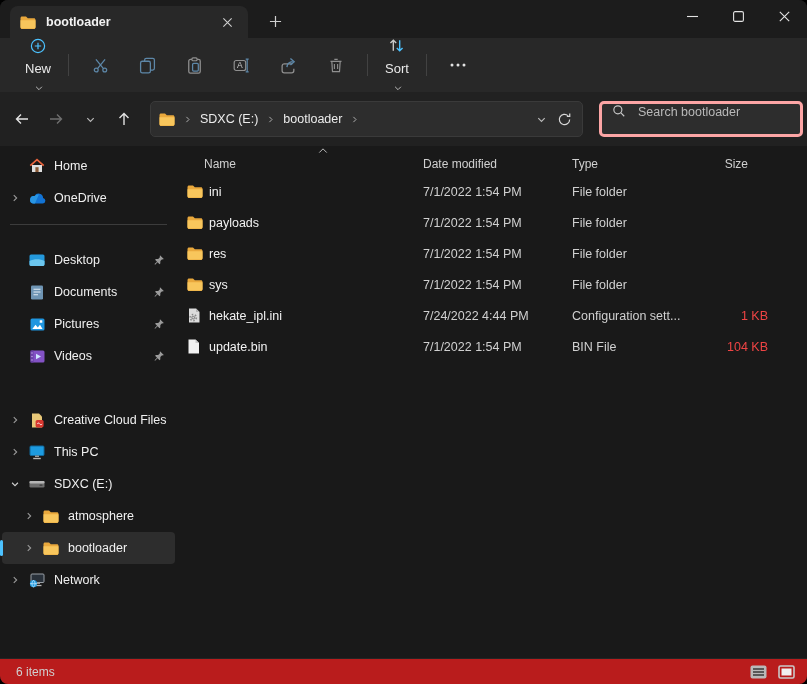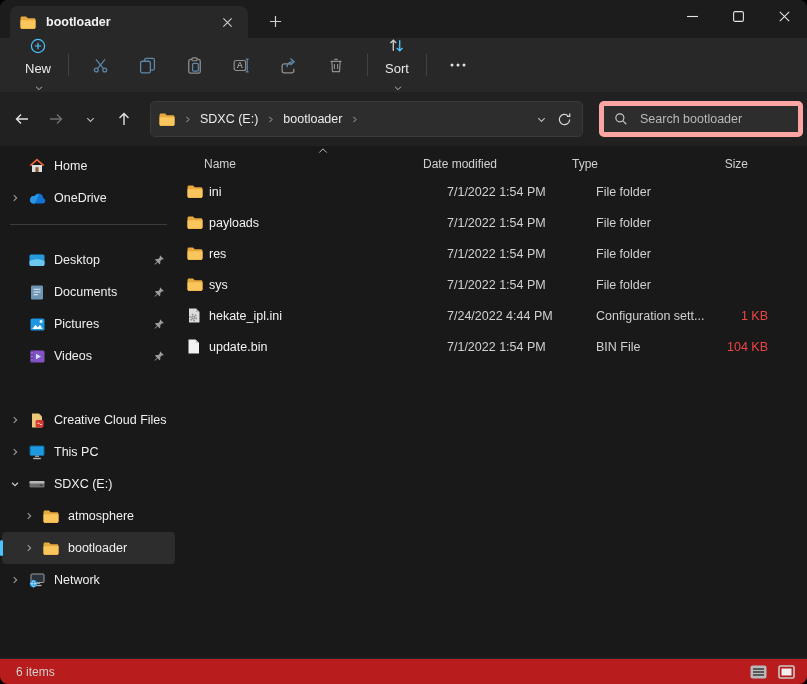--- a/index.html
+++ b/index.html
@@ -31,22 +31,22 @@
   
   .addressrow{position:absolute;left:0;top:92px;width:100%;height:54px;background:#212121;
               display:flex;align-items:center;box-sizing:border-box;}
   .navbtn{width:32px;height:32px;display:flex;align-items:center;justify-content:center;border-radius:4px;}
   .nav-group{display:flex;align-items:center;margin-left:6px;gap:2px;}
   .addrbar{margin-left:10px;width:433px;height:36px;background:#2d2d2d;border:1px solid #3a3a3a;
            border-radius:5px;display:flex;align-items:center;padding:0 6px;box-sizing:border-box;}
   .crumb{display:flex;align-items:center;gap:2px;padding:0 4px;color:#ececec;font-size:12.5px;}
   .crumb-sep{padding:0 4px;display:flex;align-items:center;}
   .addr-right{margin-left:auto;display:flex;align-items:center;gap:10px;padding-right:4px;}
-  .searchbox{margin-left:16px;width:204px;height:36px;background:#2d2d2d;border:5px solid #fca5a5;
-             border-radius:5px;display:flex;align-items:center;padding:0 10px;box-sizing:border-box;gap:10px;}
+  .searchbox{margin-left:16px;width:204px;height:36px;background:#2d2d2d;border:3px solid #fca5a5;
+             border-radius:5px;display:flex;align-items:flex-start;padding:0 10px;box-sizing:border-box;gap:10px;}
   .searchbox input{flex:1;background:transparent;border:none;outline:none;color:#e6e6e6;
                    font-size:12.5px;font-family:inherit;}
   .searchbox input::placeholder{color:#b9b9b9;}
 
   
   .main{position:absolute;left:0;top:146px;width:100%;bottom:26px;display:flex;}
   .sidebar{width:177px;flex:0 0 177px;padding-top:4px;box-sizing:border-box;overflow:hidden;}
   .srow{position:relative;height:32px;display:flex;align-items:center;border-radius:4px;margin:0 2px;}
   .srow .chevslot{width:26px;display:flex;align-items:center;justify-content:center;flex:0 0 26px;}
   .srow .sic{width:18px;display:flex;align-items:center;justify-content:center;flex:0 0 18px;margin-right:8px;}
@@ -67,21 +67,21 @@
   .col-name{flex:0 0 246px;padding-left:27px;box-sizing:border-box;}
   .col-date{flex:0 0 149px;}
   .col-type{flex:0 0 121px;}
   .col-size{flex:1;text-align:right;padding-right:39px;box-sizing:border-box;}
   .lheader .col-size{padding-right:59px;}
   .frow{height:31px;display:flex;align-items:center;font-size:12.5px;}
   .frow .fic{flex:0 0 16px;margin-left:10px;margin-right:6px;display:flex;}
   .frow .fname{flex:0 0 246px;margin-left:0;padding-right:8px;box-sizing:border-box;color:#f2f2f2;
                white-space:nowrap;overflow:hidden;width:214px;flex-basis:214px;}
   .frow .fdate,.frow .ftype{color:#d0d0d0;}
-  .frow .fdate{flex:0 0 149px;margin-left:24px;}
+  .frow .fdate{flex:0 0 149px;}
   .frow .ftype{flex:0 0 121px;}
   .frow .fsize{flex:1;text-align:right;padding-right:39px;box-sizing:border-box;color:#ef4444;}
 
   
   .statusbar{position:absolute;left:0;bottom:0;width:100%;height:26px;border-top:1px solid #242424;
              background:#b91c1c;display:flex;align-items:center;padding:0 8px 0 16px;box-sizing:border-box;}
   .status-count{color:#d0d0d0;font-size:12px;}
   .viewtoggles{margin-left:auto;display:flex;gap:6px;align-items:center;padding-right:2px;}
   .vtbtn{width:22px;height:19px;display:flex;align-items:center;justify-content:center;border-radius:3px;}
 </style>

